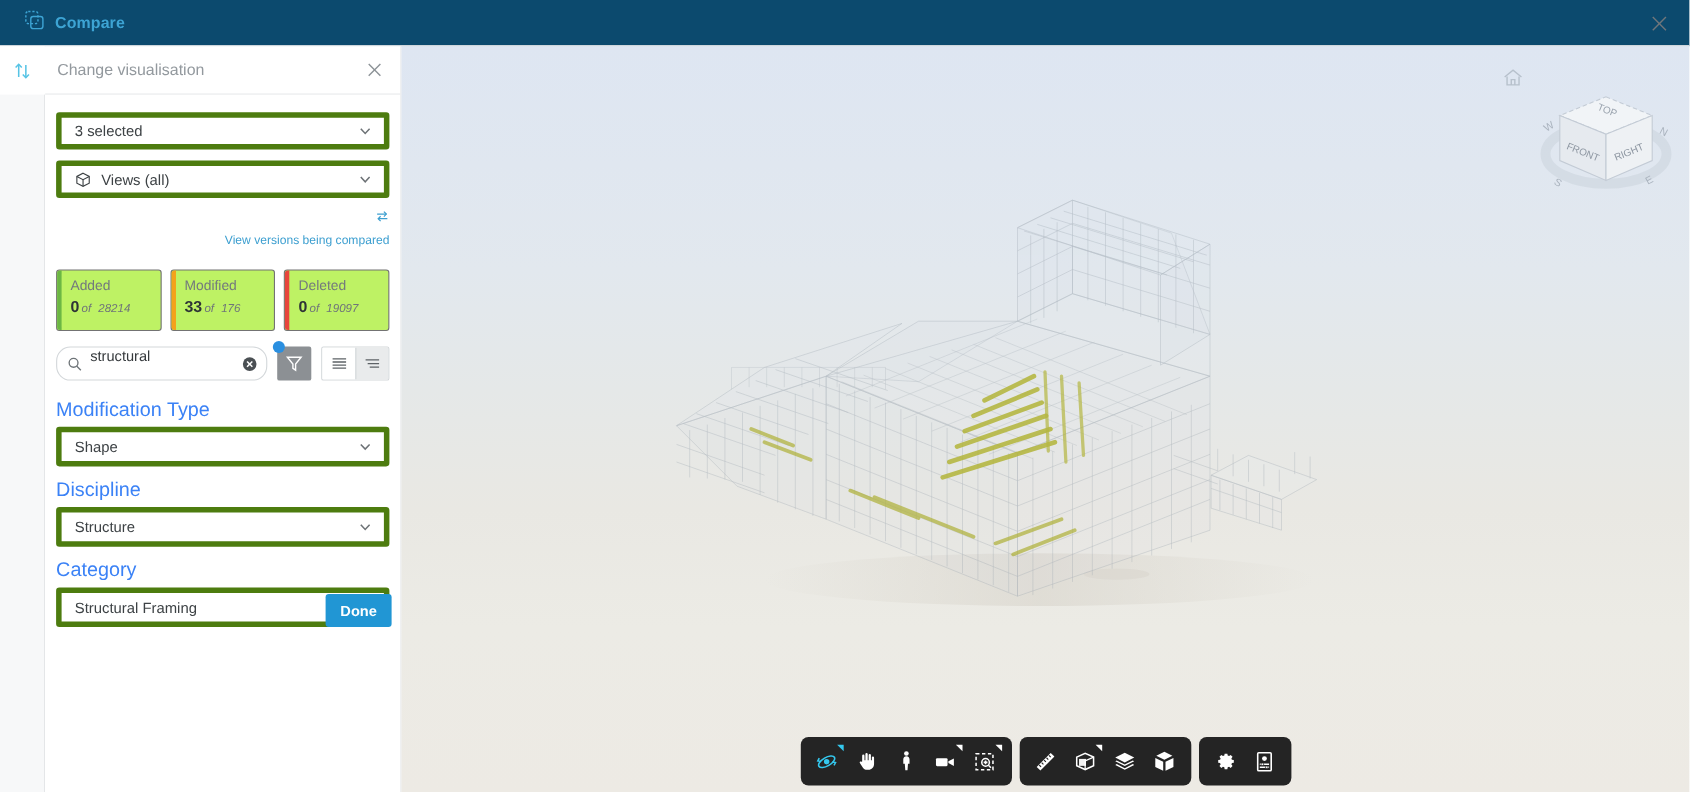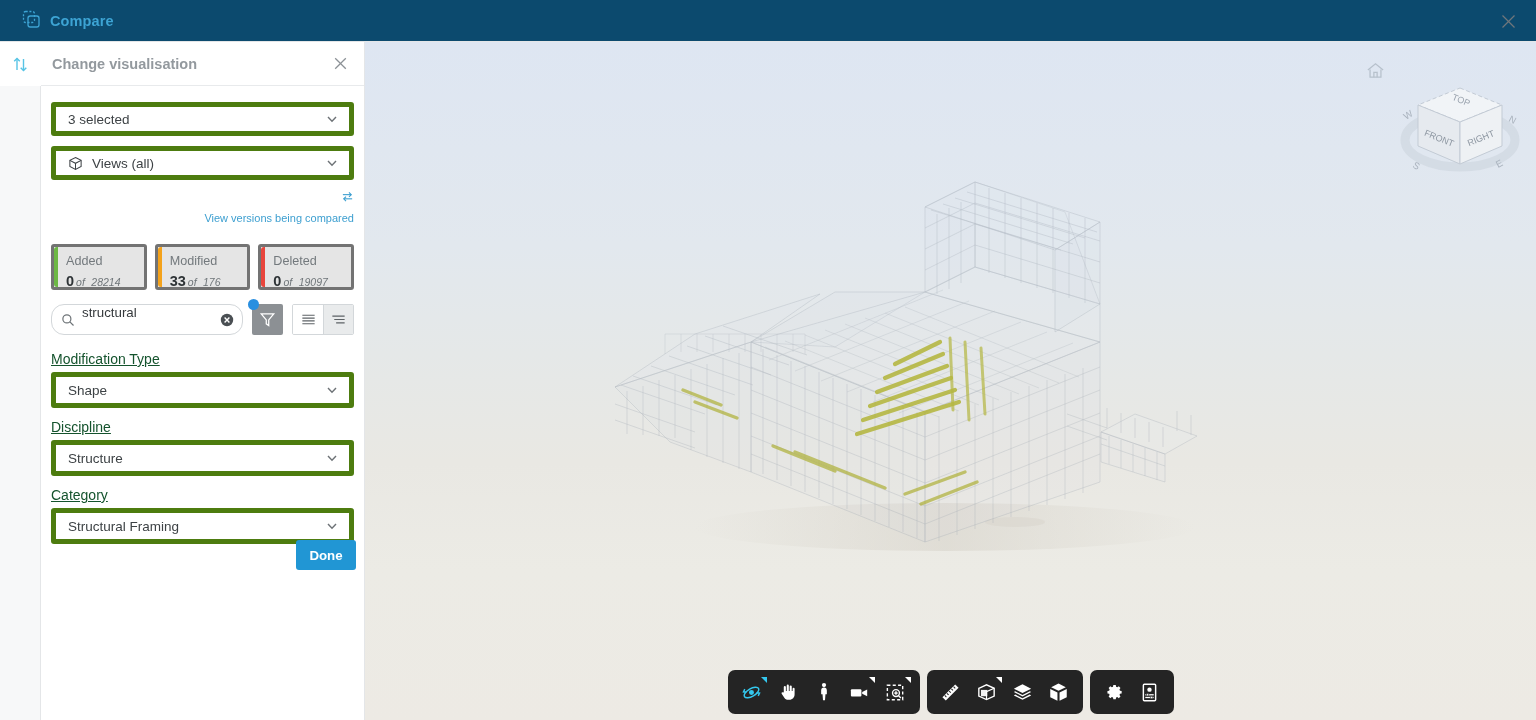--- a/index.html
+++ b/index.html
@@ -42,50 +42,50 @@
   
   .panel {
     position: absolute; left: 41px; top: 42px;
     width: 324px; height: 678px;
     background: #ffffff; border-right: 1px solid #e4e6e8;
   }
   .panel-head {
     height: 44px; border-bottom: 1px solid #e8eaec;
     display: flex; align-items: center; padding: 0 12px 0 11px;
   }
-  .panel-title { flex: 1; font-size: 14.5px; color: #93999e; font-weight: bold; }
+  .panel-title { flex: 1; font-size: 14.5px; color: #93999e; }
   .panel-close { width: 24px; height: 24px; display: flex;
     align-items: center; justify-content: center; color: #8b9196; cursor: pointer; }
   .panel-body { padding: 16px 10px 0 10px; }
 
   
   .sel {
     position: relative; height: 34px; border: 5px solid #4d7c0f;
     border-radius: 3px; display: flex; align-items: center;
     padding: 0 32px 0 12px; font-size: 13.5px; color: #3d4245;
     background: #fff; cursor: pointer; margin-bottom: 10px;
   }
   .sel .ico { margin-right: 9px; display: flex; color: #3d4245; }
   .sel .chev { position: absolute; right: 10px; top: 50%;
     transform: translateY(-50%); color: #6d7276; display: flex; }
-  .sel-label { font-size: 14px; color: #14532d; margin-bottom: 5px; display: block; text-decoration: underline; }
+  .sel-label { font-size: 18px; color: #3b82f6; margin-bottom: 5px; display: block; }
   .sel.tall { height: 36px; margin-bottom: 0; }
   .field { margin-bottom: 11px; }
 
   .link-row {
     display: flex; align-items: flex-end; gap: 7px;
     margin: 8px 0 0 2px; color: #3d9fd0; font-size: 11px; cursor: pointer; flex-direction: column;
   }
 
   
   .stats { display: flex; gap: 8px; margin: 20px 0 0 0; }
   .stat {
-    position: relative; flex: 1; height: 46px;
-    border: 3px solid #737373; border-radius: 3px;
-    background: #e5e5e5; padding: 7px 0 0 12px; cursor: pointer;
+    position: relative; flex: 1; height: 56px;
+    border: 1px solid #737373; border-radius: 3px;
+    background: #bef264; padding: 7px 0 0 12px; cursor: pointer;
   }
   .stat::before {
     content: ""; position: absolute; left: 0; top: 0;
     width: 4px; height: 100%; border-radius: 3px 0 0 3px;
   }
   .stat.added::before { background: #6cb744; }
   .stat.modified::before { background: #f4a21b; }
   .stat.deleted::before { background: #e8453c; }
   .stat-name { font-size: 12.6px; color: #73797d; line-height: 15px; }
   .stat-nums { margin-top: 3px; color: #2e3336; }

